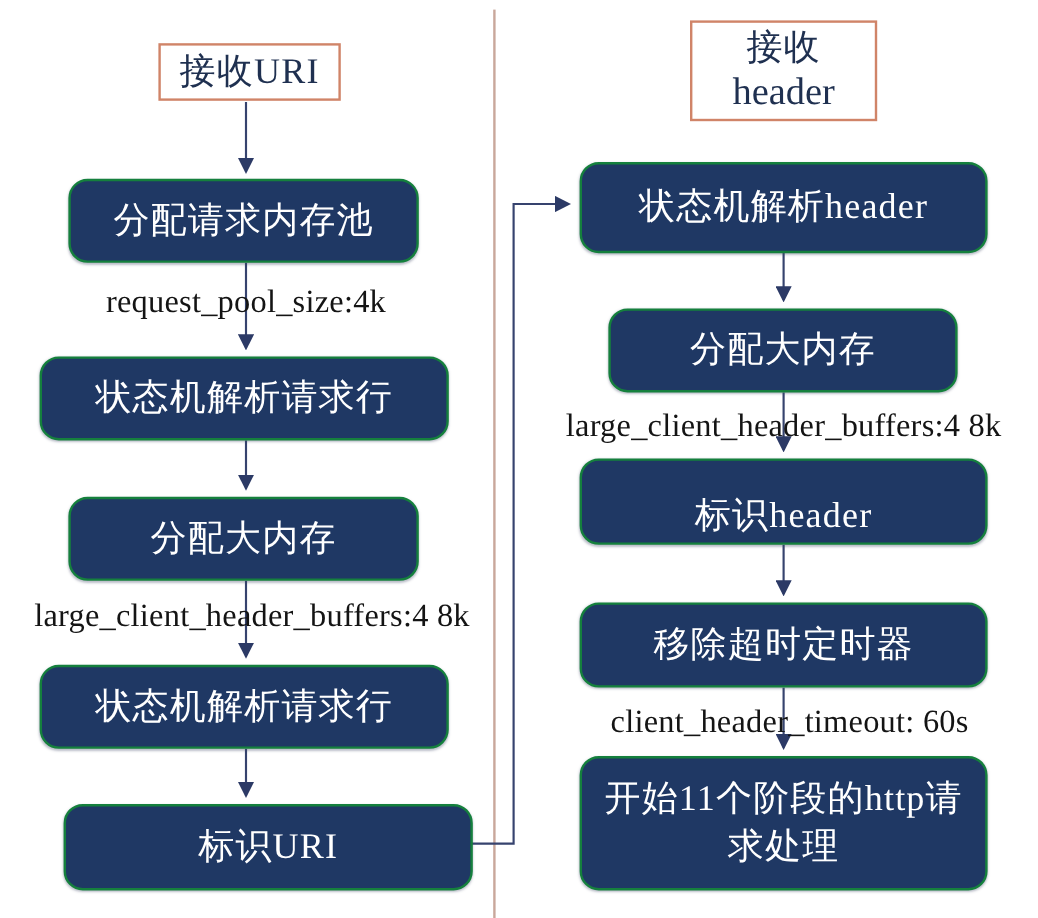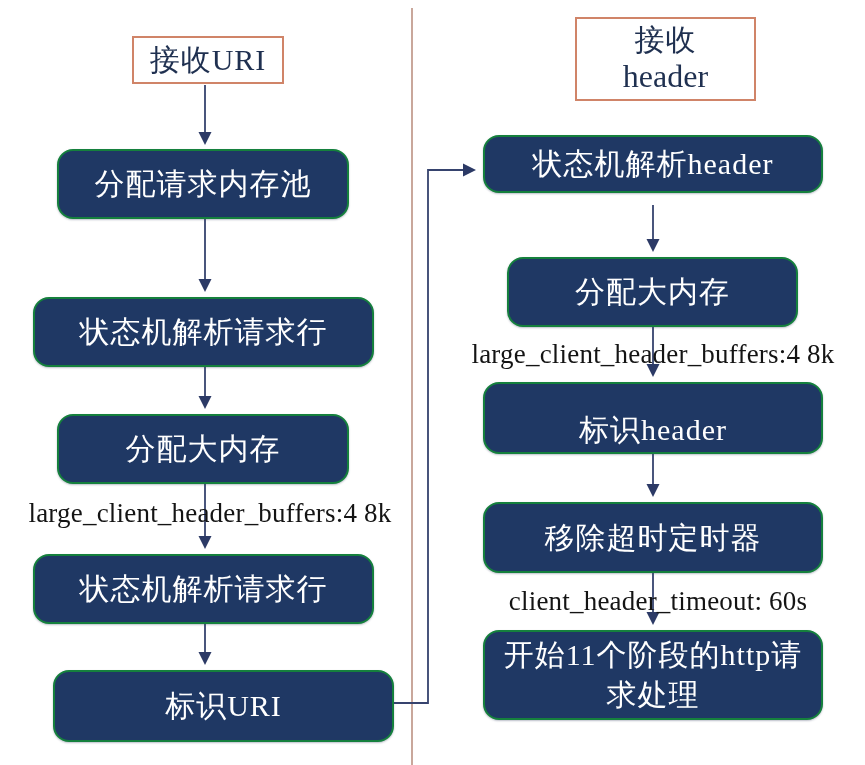--- a/index.html
+++ b/index.html
@@ -46,61 +46,62 @@
   </svg>
 
   <div class="terminal" style="left:132px;top:36px;width:152px;height:48px;">
     <span>接收URI</span>
   </div>
 
   <div class="node" style="left:57px;top:149px;width:292px;height:70px;">
     <span>分配请求内存池</span>
   </div>
 
+  <div class="annotation" style="left:205px;top:236px;">request_pool_size:4k</div>
 
   <div class="node" style="left:33px;top:297px;width:341px;height:70px;">
     <span>状态机解析请求行</span>
   </div>
 
   <div class="node" style="left:57px;top:414px;width:292px;height:70px;">
     <span>分配大内存</span>
   </div>
 
   <div class="annotation" style="left:210px;top:498px;">large_client_header_buffers:4 8k</div>
 
   <div class="node" style="left:33px;top:554px;width:341px;height:70px;">
     <span>状态机解析请求行</span>
   </div>
 
   <div class="node" style="left:33px;top:670px;width:341px;height:72px;margin-left:20px;">
     <span>标识URI</span>
   </div>
 
-  <div class="terminal" style="left:575px;top:17px;width:181px;height:84px;">
+  <div class="terminal" style="left:575px;top:17px;width:156px;height:84px;">
     <span>接收</span>
     <span class="sub">header</span>
   </div>
 
-  <div class="node" style="left:483px;top:135px;width:340px;height:58px;">
+  <div class="node" style="left:483px;top:135px;width:340px;height:76px;">
     <span>状态机解析header</span>
   </div>
 
   <div class="node" style="left:507px;top:257px;width:291px;height:70px;">
     <span>分配大内存</span>
   </div>
 
   <div class="annotation" style="left:653px;top:339px;">large_client_header_buffers:4 8k</div>
 
   <div class="node" style="left:483px;top:382px;width:340px;height:72px;align-items:flex-end;">
     <span>标识header</span>
   </div>
 
   <div class="node" style="left:483px;top:502px;width:340px;height:71px;">
     <span>移除超时定时器</span>
   </div>
 
   <div class="annotation" style="left:658px;top:586px;text-align:right;">client_header_timeout: 60s</div>
 
-  <div class="node" style="left:483px;top:630px;width:340px;height:90px;">
+  <div class="node" style="left:483px;top:630px;width:340px;height:112px;">
     <span>开始11个阶段的http请求处理</span>
   </div>
 
 </div>
 
 </body></html>

